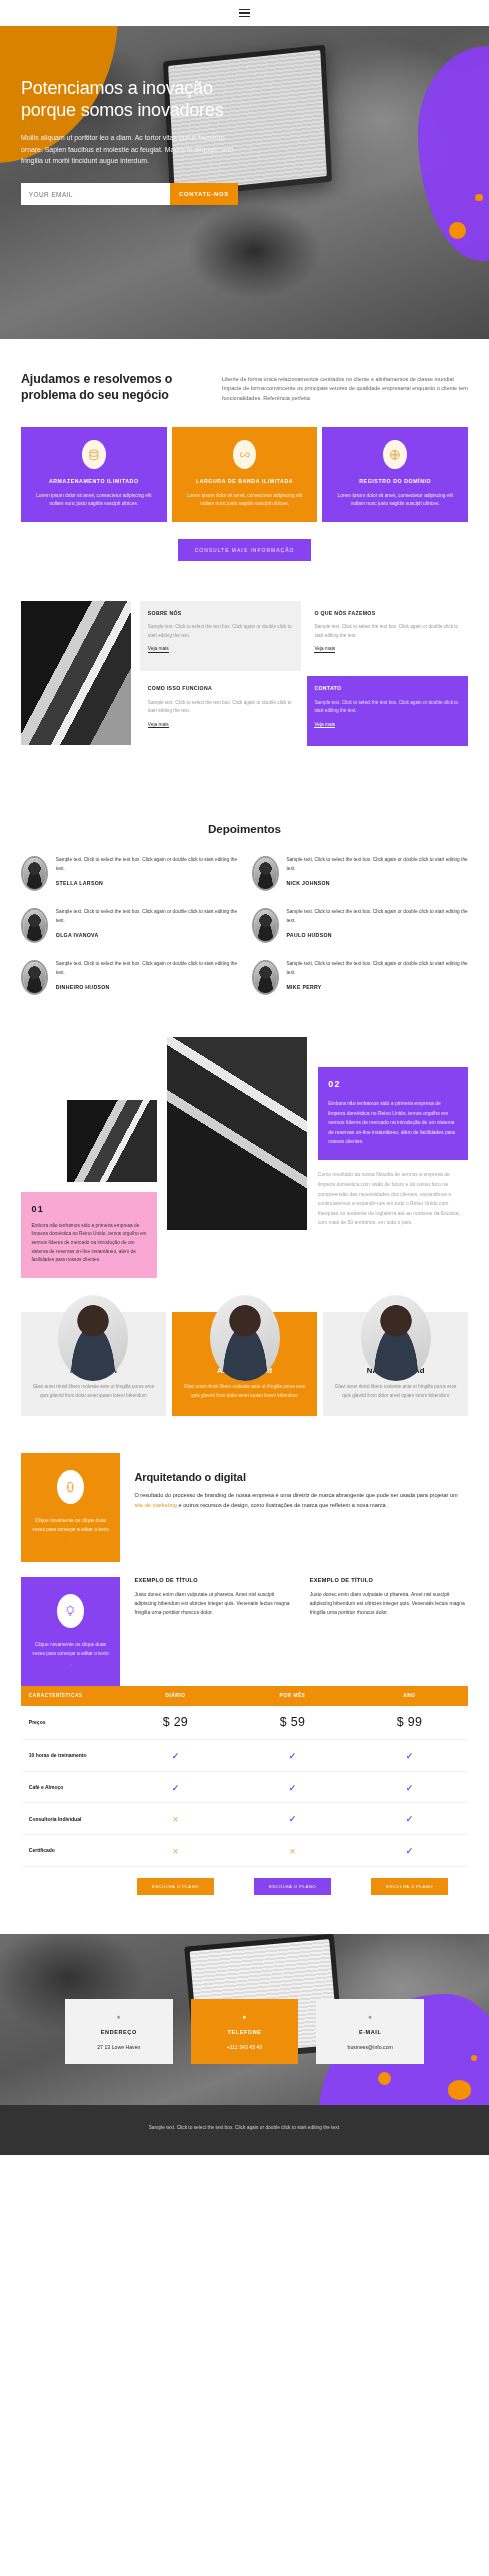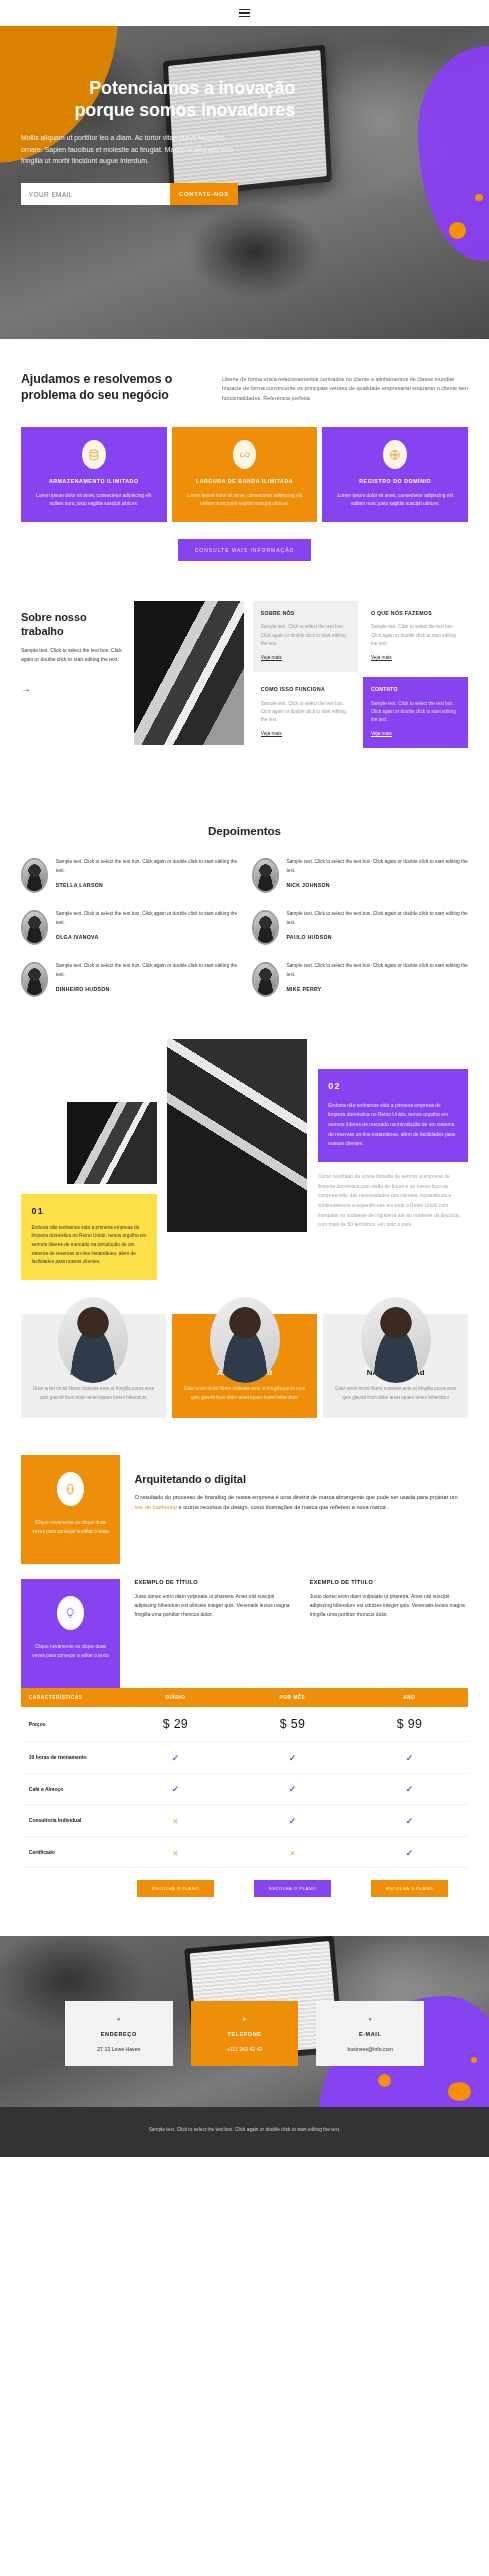--- a/index.html
+++ b/index.html
@@ -53,22 +53,22 @@
   .blob-purple-r {
     position:absolute; right:-46px; top:19.6px; width:117px; height:215px;
     background:#8b3df5; opacity:.92;
     border-radius: 60% 40% 45% 55% / 40% 55% 45% 60%;
   }
   .blob-dot-o { position:absolute; right:23.5px; top:196px; width:17px; height:17px; background:#f59000; border-radius:50%; }
   .blob-dot-s { position:absolute; right:6.5px; top:168px; width:7.2px; height:7.2px; background:#f59000; border-radius:50%; }
 
   .hero-inner { position:relative; z-index:3; padding: 52px 21px 0 21px; }
   .hero h1 {
-    font-size: 18px; line-height: 1.22; color:#fff; font-weight:700;
-    letter-spacing:-0.2px; max-width: 274px; text-align: right;
+    font-size: 18px; line-height: 1.22; color:#fff; font-weight:400;
+    letter-spacing:-0.2px; max-width: 274px;
   }
   .hero p {
     margin-top: 10.4px; font-size: 6.9px; line-height: 1.65; color:#f0f0f0;
     max-width: 215px;
   }
   .hero-form { margin-top: 17px; display:flex; width: 217px; height: 21.5px; }
   .hero-form input {
     flex:1; border:0; outline:0; background:#fff; padding: 0 7.8px;
     font-size: 6.5px; letter-spacing:0.4px; color:#8a8a8a;
     font-family:"Liberation Sans",sans-serif;
@@ -149,21 +149,21 @@
   }
   .testi-body p { font-size: 4.8px; line-height:1.8; color:#3c3c3c; }
   .testi-body h5 { margin-top: 6.5px; font-size: 5.2px; font-weight:700; letter-spacing:0.3px; color:#161616; }
 
   
   .nums { display:flex; gap: 10.4px; padding: 35px 21px 0; align-items:flex-start; }
   .nums-c1 { width: 136px; padding-top: 63px; }
   .img-a { width: 90px; height: 82px; margin-left: 46px;
     background: linear-gradient(118deg,#151515 0 38%,#cfcfcf 38% 45%,#3b3b3b 45% 57%,#ededed 57% 62%,#2a2a2a 62% 100%);
     filter:grayscale(1); }
-  .num-box { margin-top: 10.4px; padding: 11.7px 10.4px 13px; background:#fde047; }
+  .num-box { margin-top: 10.4px; padding: 11.7px 10.4px 13px; background:#f9a8d4; }
   .num-box.purple { background:#8743f0; }
   .num-box .n { font-size: 9px; font-weight:700; letter-spacing: 1.3px; margin-bottom: 7.8px; color:#1a1a1a; }
   .num-box.purple .n { color:#fff; }
   .num-box p { font-size: 4.8px; line-height:1.8; color:#3a3a3a; }
   .num-box.purple p { color:#efe6ff; }
   .nums-c2 { width: 140px; }
   .img-b { width: 100%; height: 193px;
     background:
       linear-gradient(32deg, #1a1a1a 0 46%, #cfcfcf 46% 50%, #272727 50% 66%, #e8e8e8 66% 70%, #303030 70% 100%),
       #222;
@@ -353,25 +353,20 @@
       <p>Lorem ipsum dolor sit amet, consectetur adipiscing elit nullam nunc justo sagittis suscipit ultrices.</p>
     </div>
 
   </section>
 
   <div class="cta-wrap">
     <button class="cta">CONSULTE MAIS INFORMAÇÃO</button>
   </div>
 
   <section class="work">
-    <div class="work-col1">
-      <div class="h2">Sobre nosso trabalho</div>
-      <p>Sample text. Click to select the text box. Click again or double click to start editing the text.</p>
-      <div class="arrow">→</div>
-    </div>
     <div class="work-img"></div>
     <div class="work-grid">
 
       <div class="tile grey">
         <h4>SOBRE NÓS</h4>
         <p>Sample text. Click to select the text box. Click again or double click to start editing the text.</p>
         <a href="#">Veja mais</a>
       </div>
 
       <div class="tile white">

